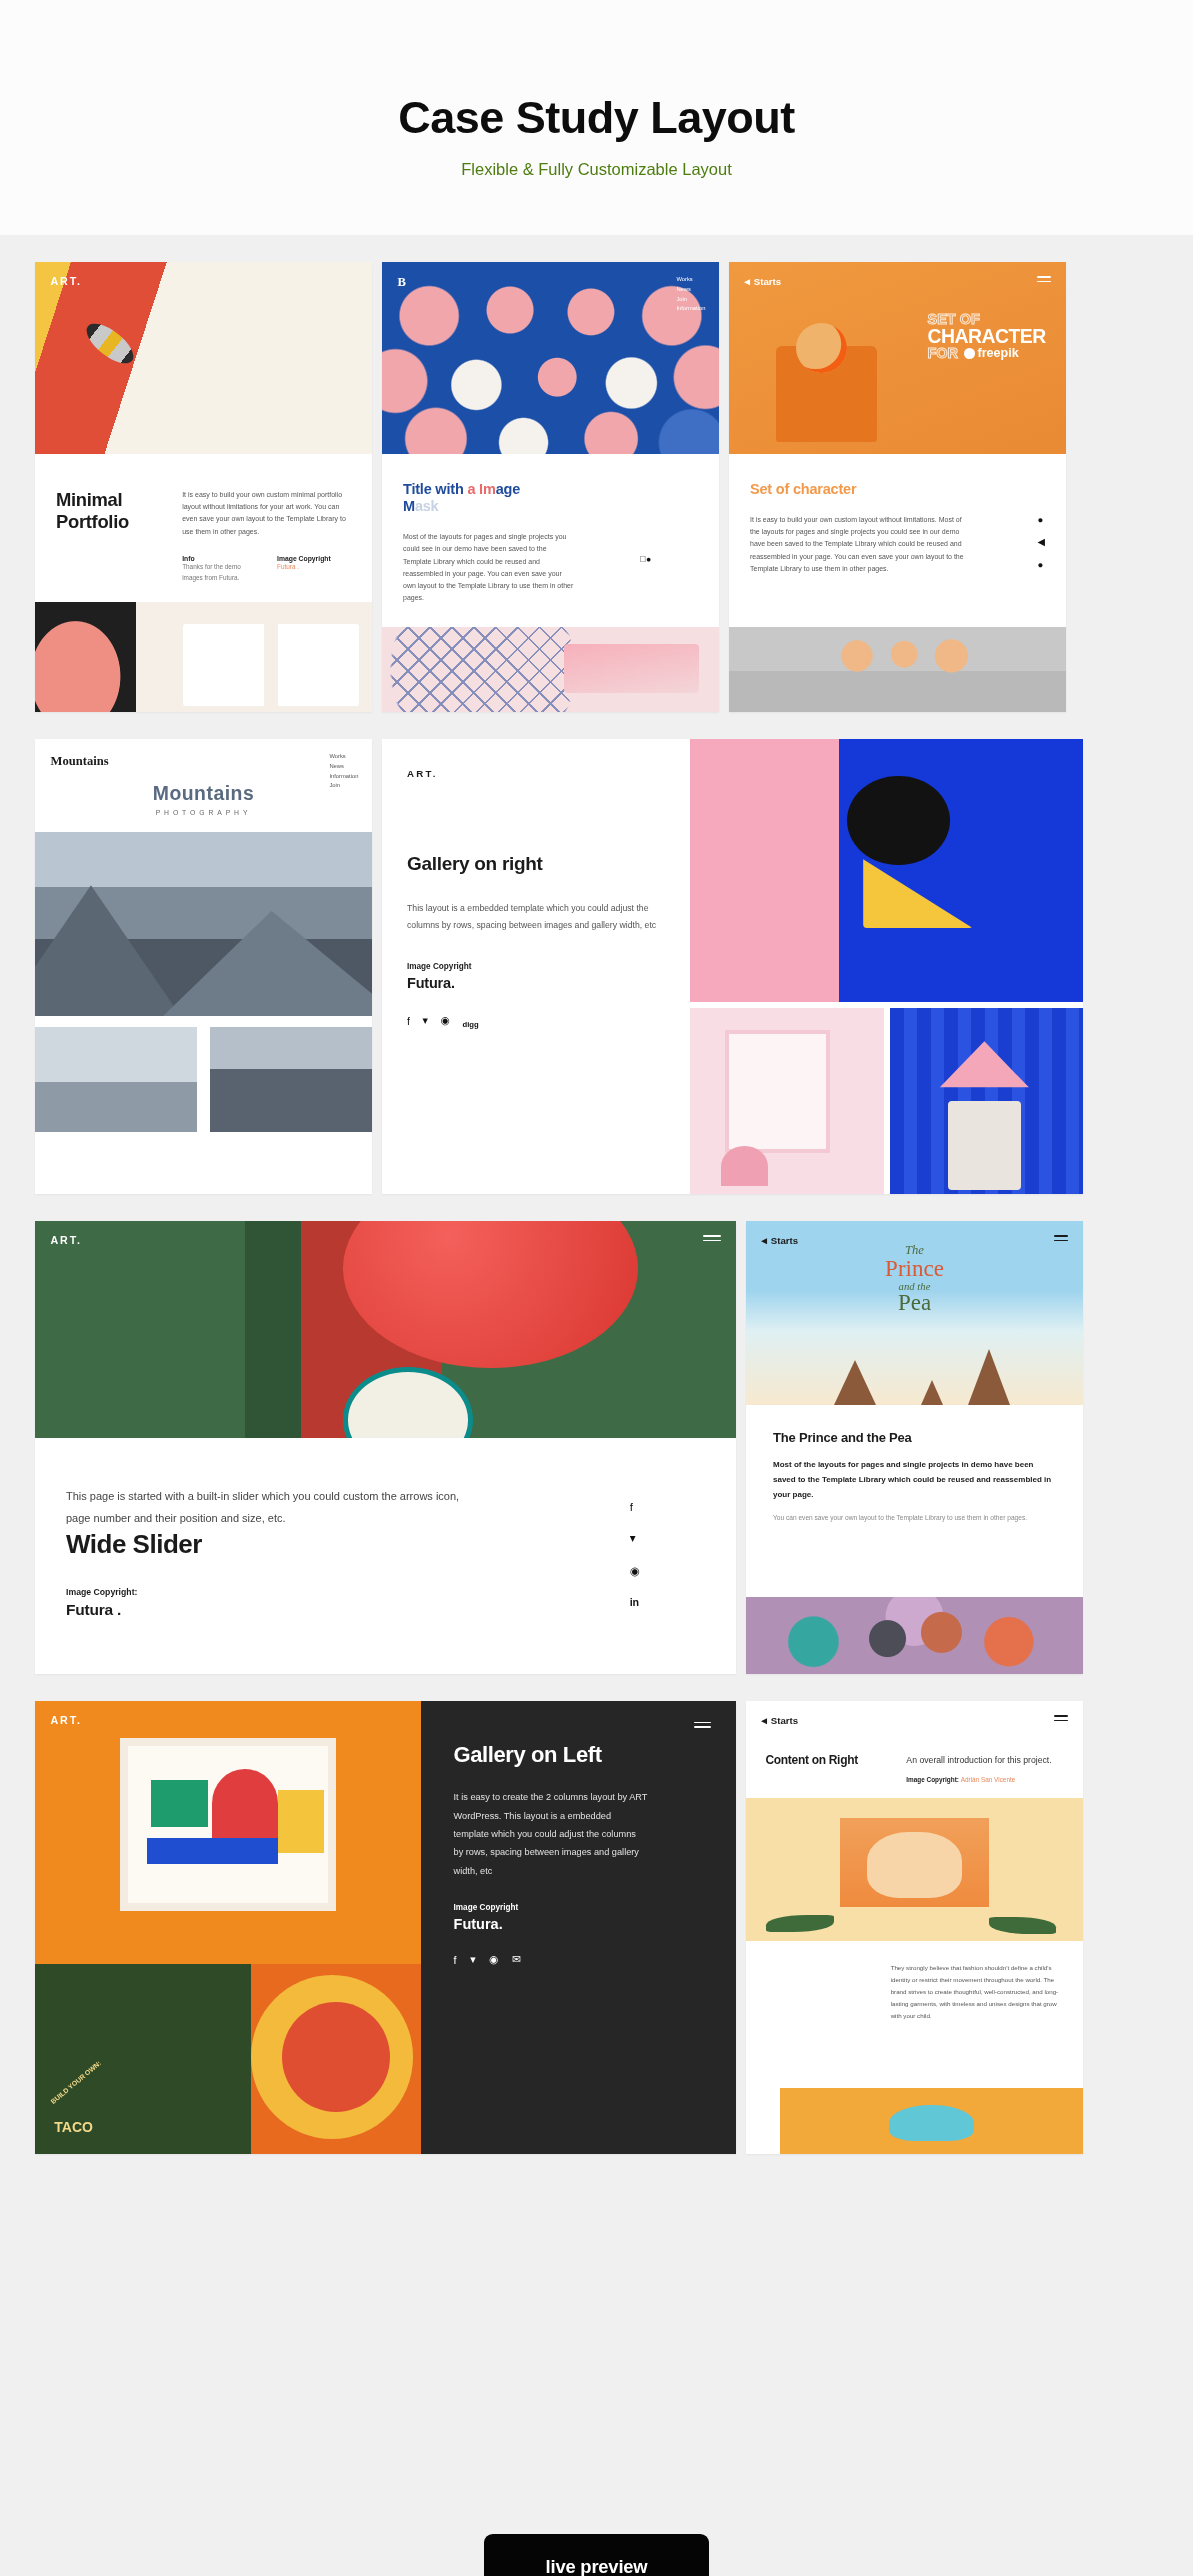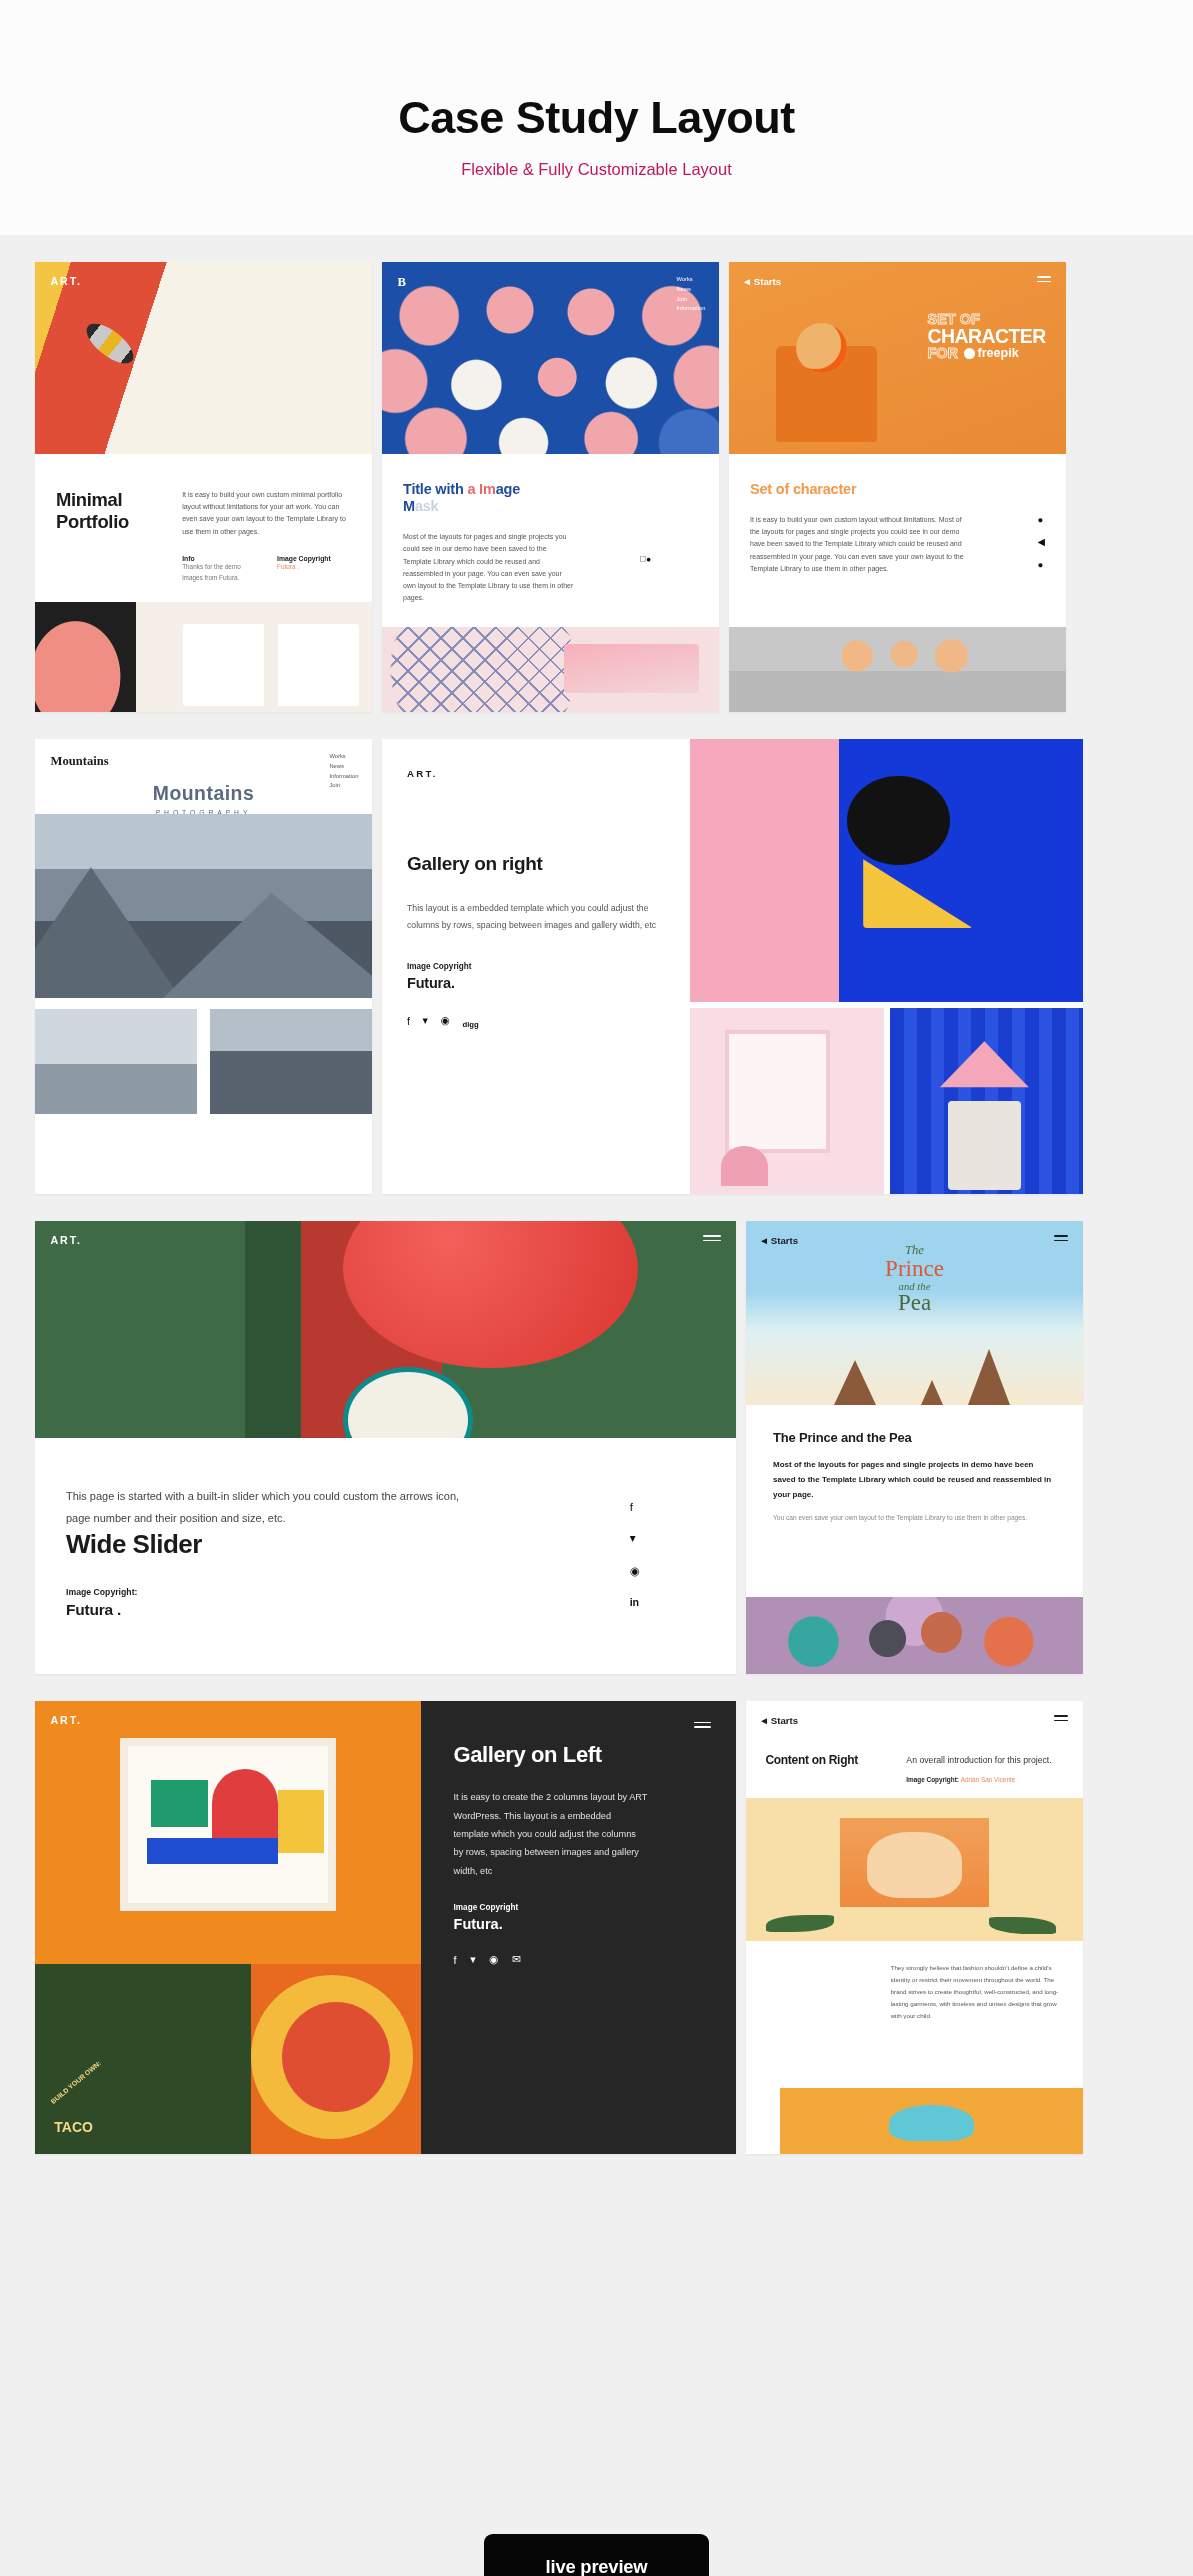--- a/index.html
+++ b/index.html
@@ -23,21 +23,21 @@
   .page-title {
     font-size: 45px;
     font-weight: 700;
     letter-spacing: -0.5px;
     color: #0d0d0d;
     line-height: 1.1;
   }
   .page-sub {
     margin-top: 17.4px;
     font-size: 16.5px;
-    color: #be185d;
+    color: #4d7c0f;
     font-weight: 400;
   }
 
   
   .canvas {
     background: #f0f0f0;
     padding: 0 0 0 0;
     min-height: 2247px;
     position: relative;
   }
@@ -430,21 +430,21 @@
           </div>
         </div>
       </div>
       <div class="ph ph-strip3" style="height:85px;position:absolute;bottom:0;left:0;right:0;"></div>
     </div>
   </div>
 
   <div class="row">
 
     <div class="card" style="width:337px;height:455px;">
-      <div style="position:relative;height:75px;background:#fff;">
+      <div style="position:relative;height:93px;background:#fff;">
         <div class="brand dark serif" style="font-weight:700;top:15.5px;">Mountains</div>
         <div class="navlist dark">
           <div>Works</div>
           <div>News</div>
           <div>Information</div>
           <div>Join</div>
         </div>
         <div style="position:absolute;left:0;right:0;top:43px;text-align:center;">
           <div style="font-size:19.4px;font-weight:600;color:#5a6a80;letter-spacing:0.5px;">Mountains</div>
           <div style="font-size:6.8px;letter-spacing:3.9px;color:#666;margin-top:3.9px;">PHOTOGRAPHY</div>

